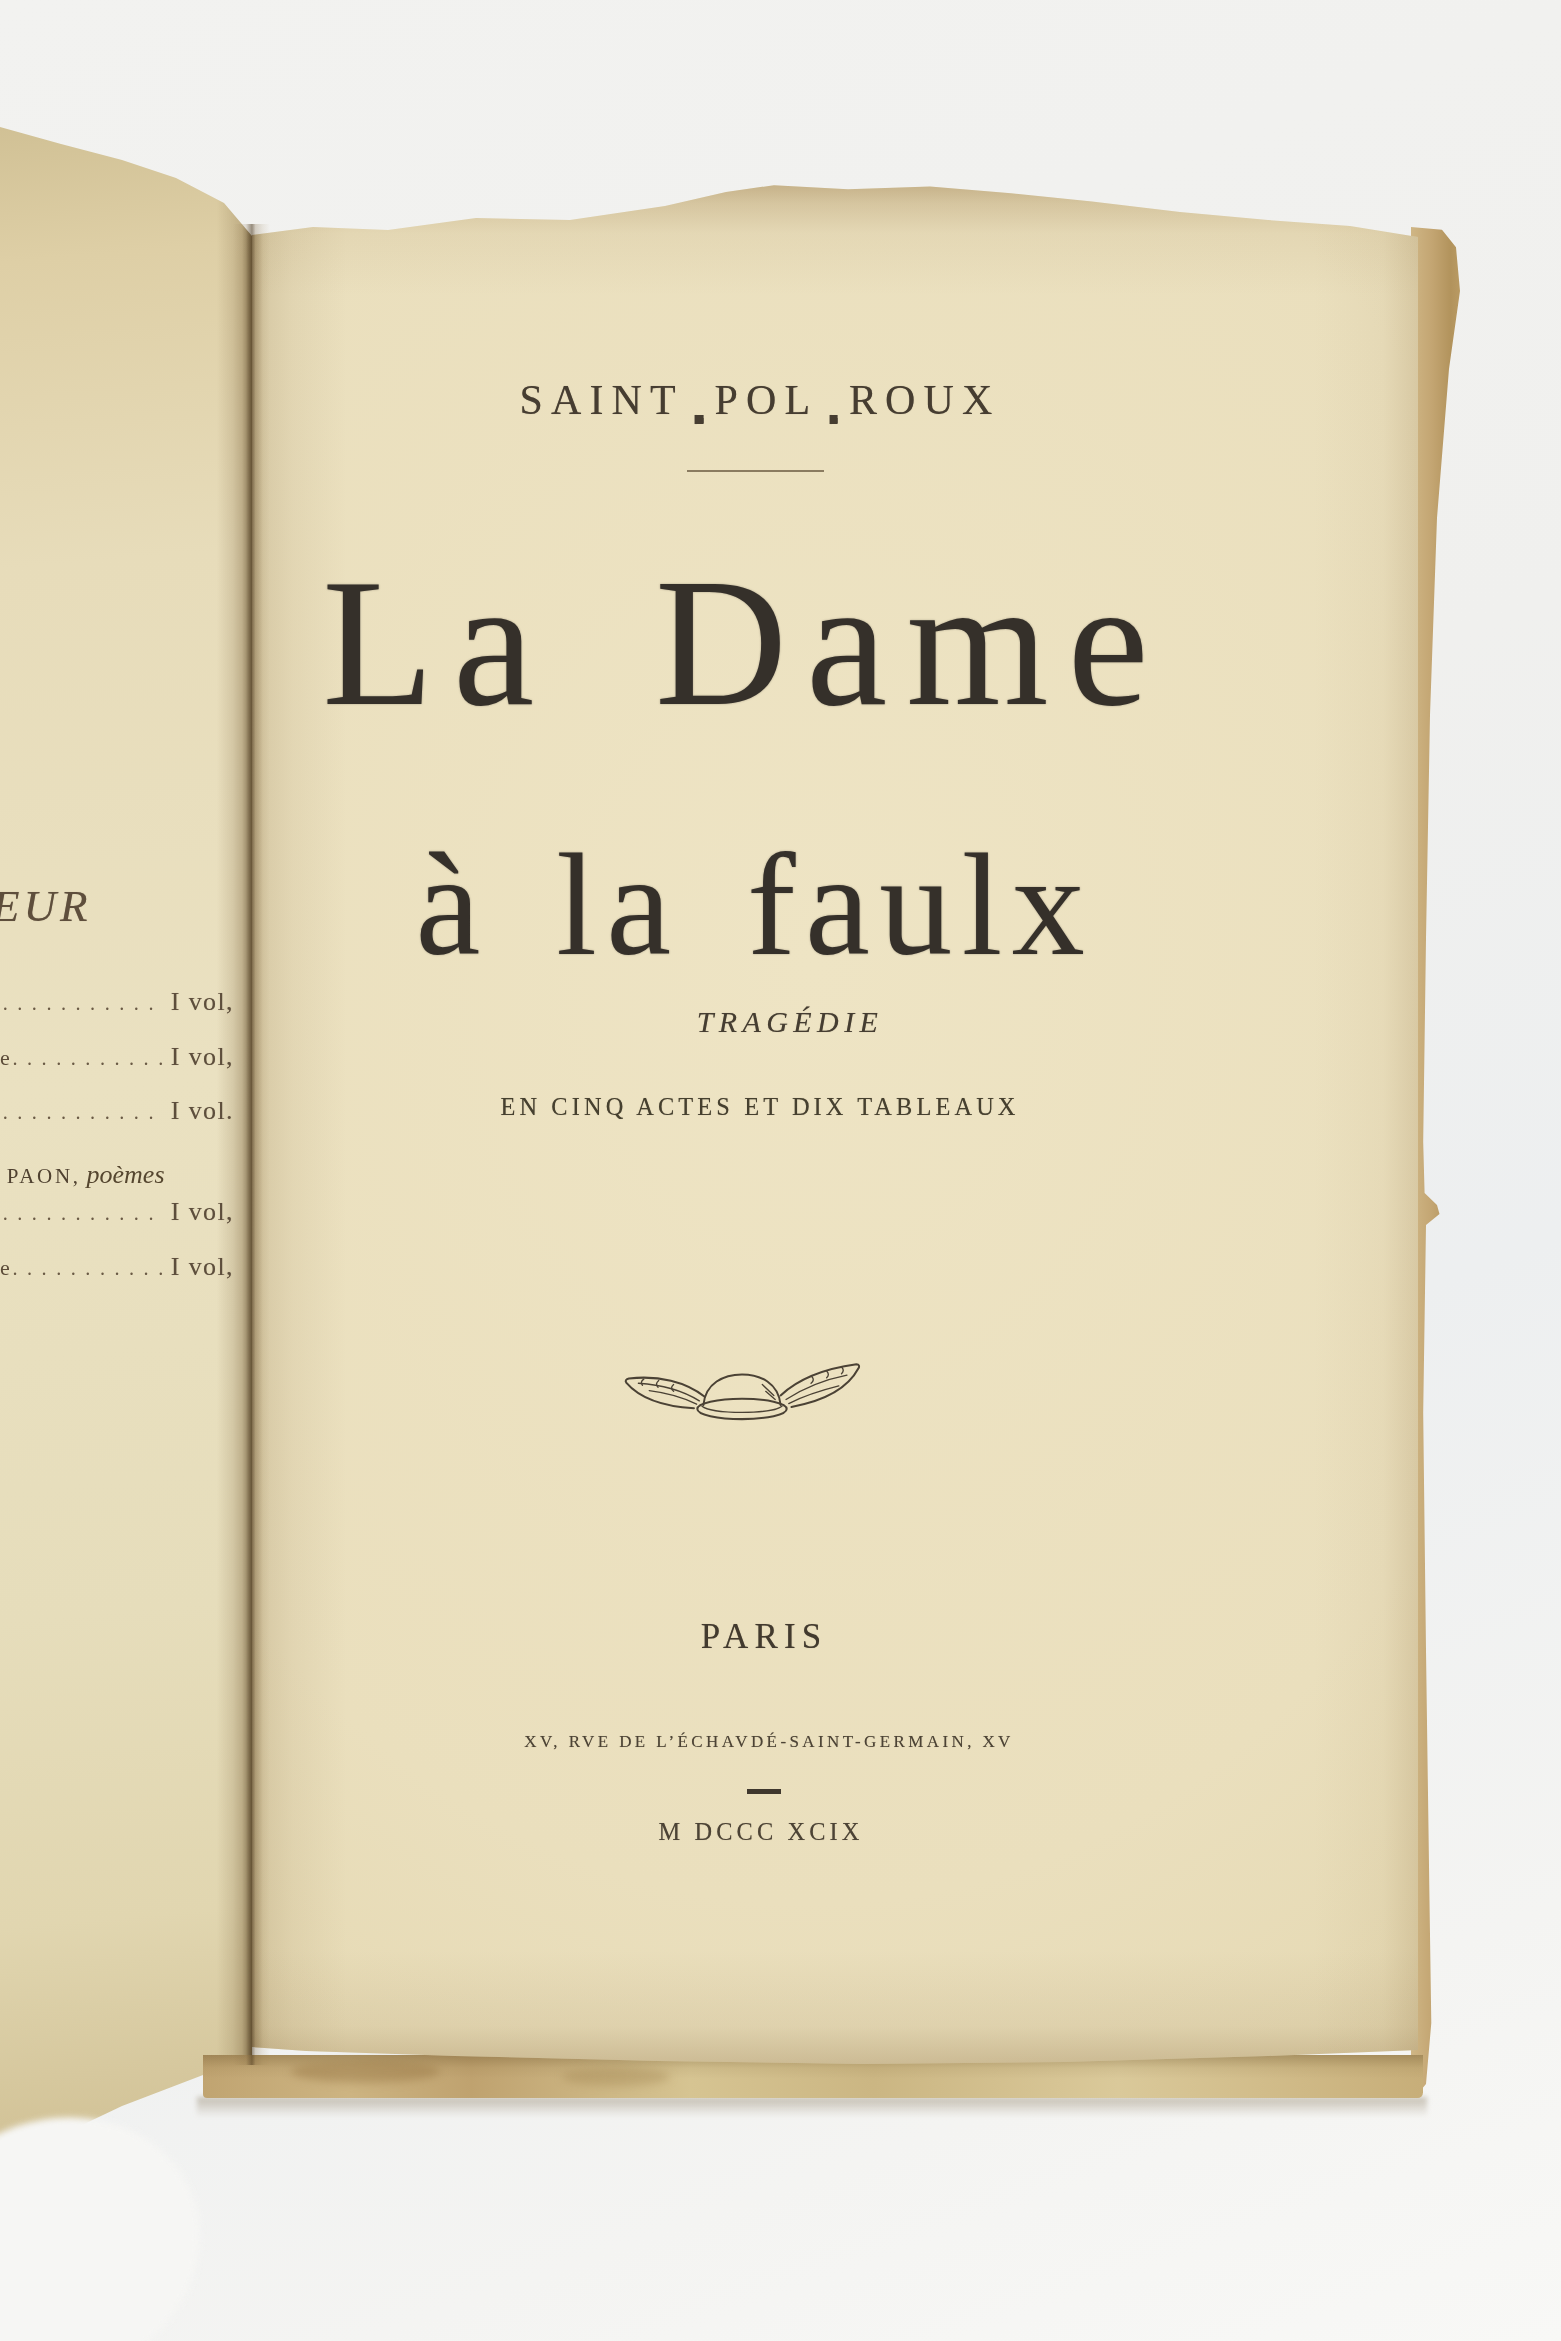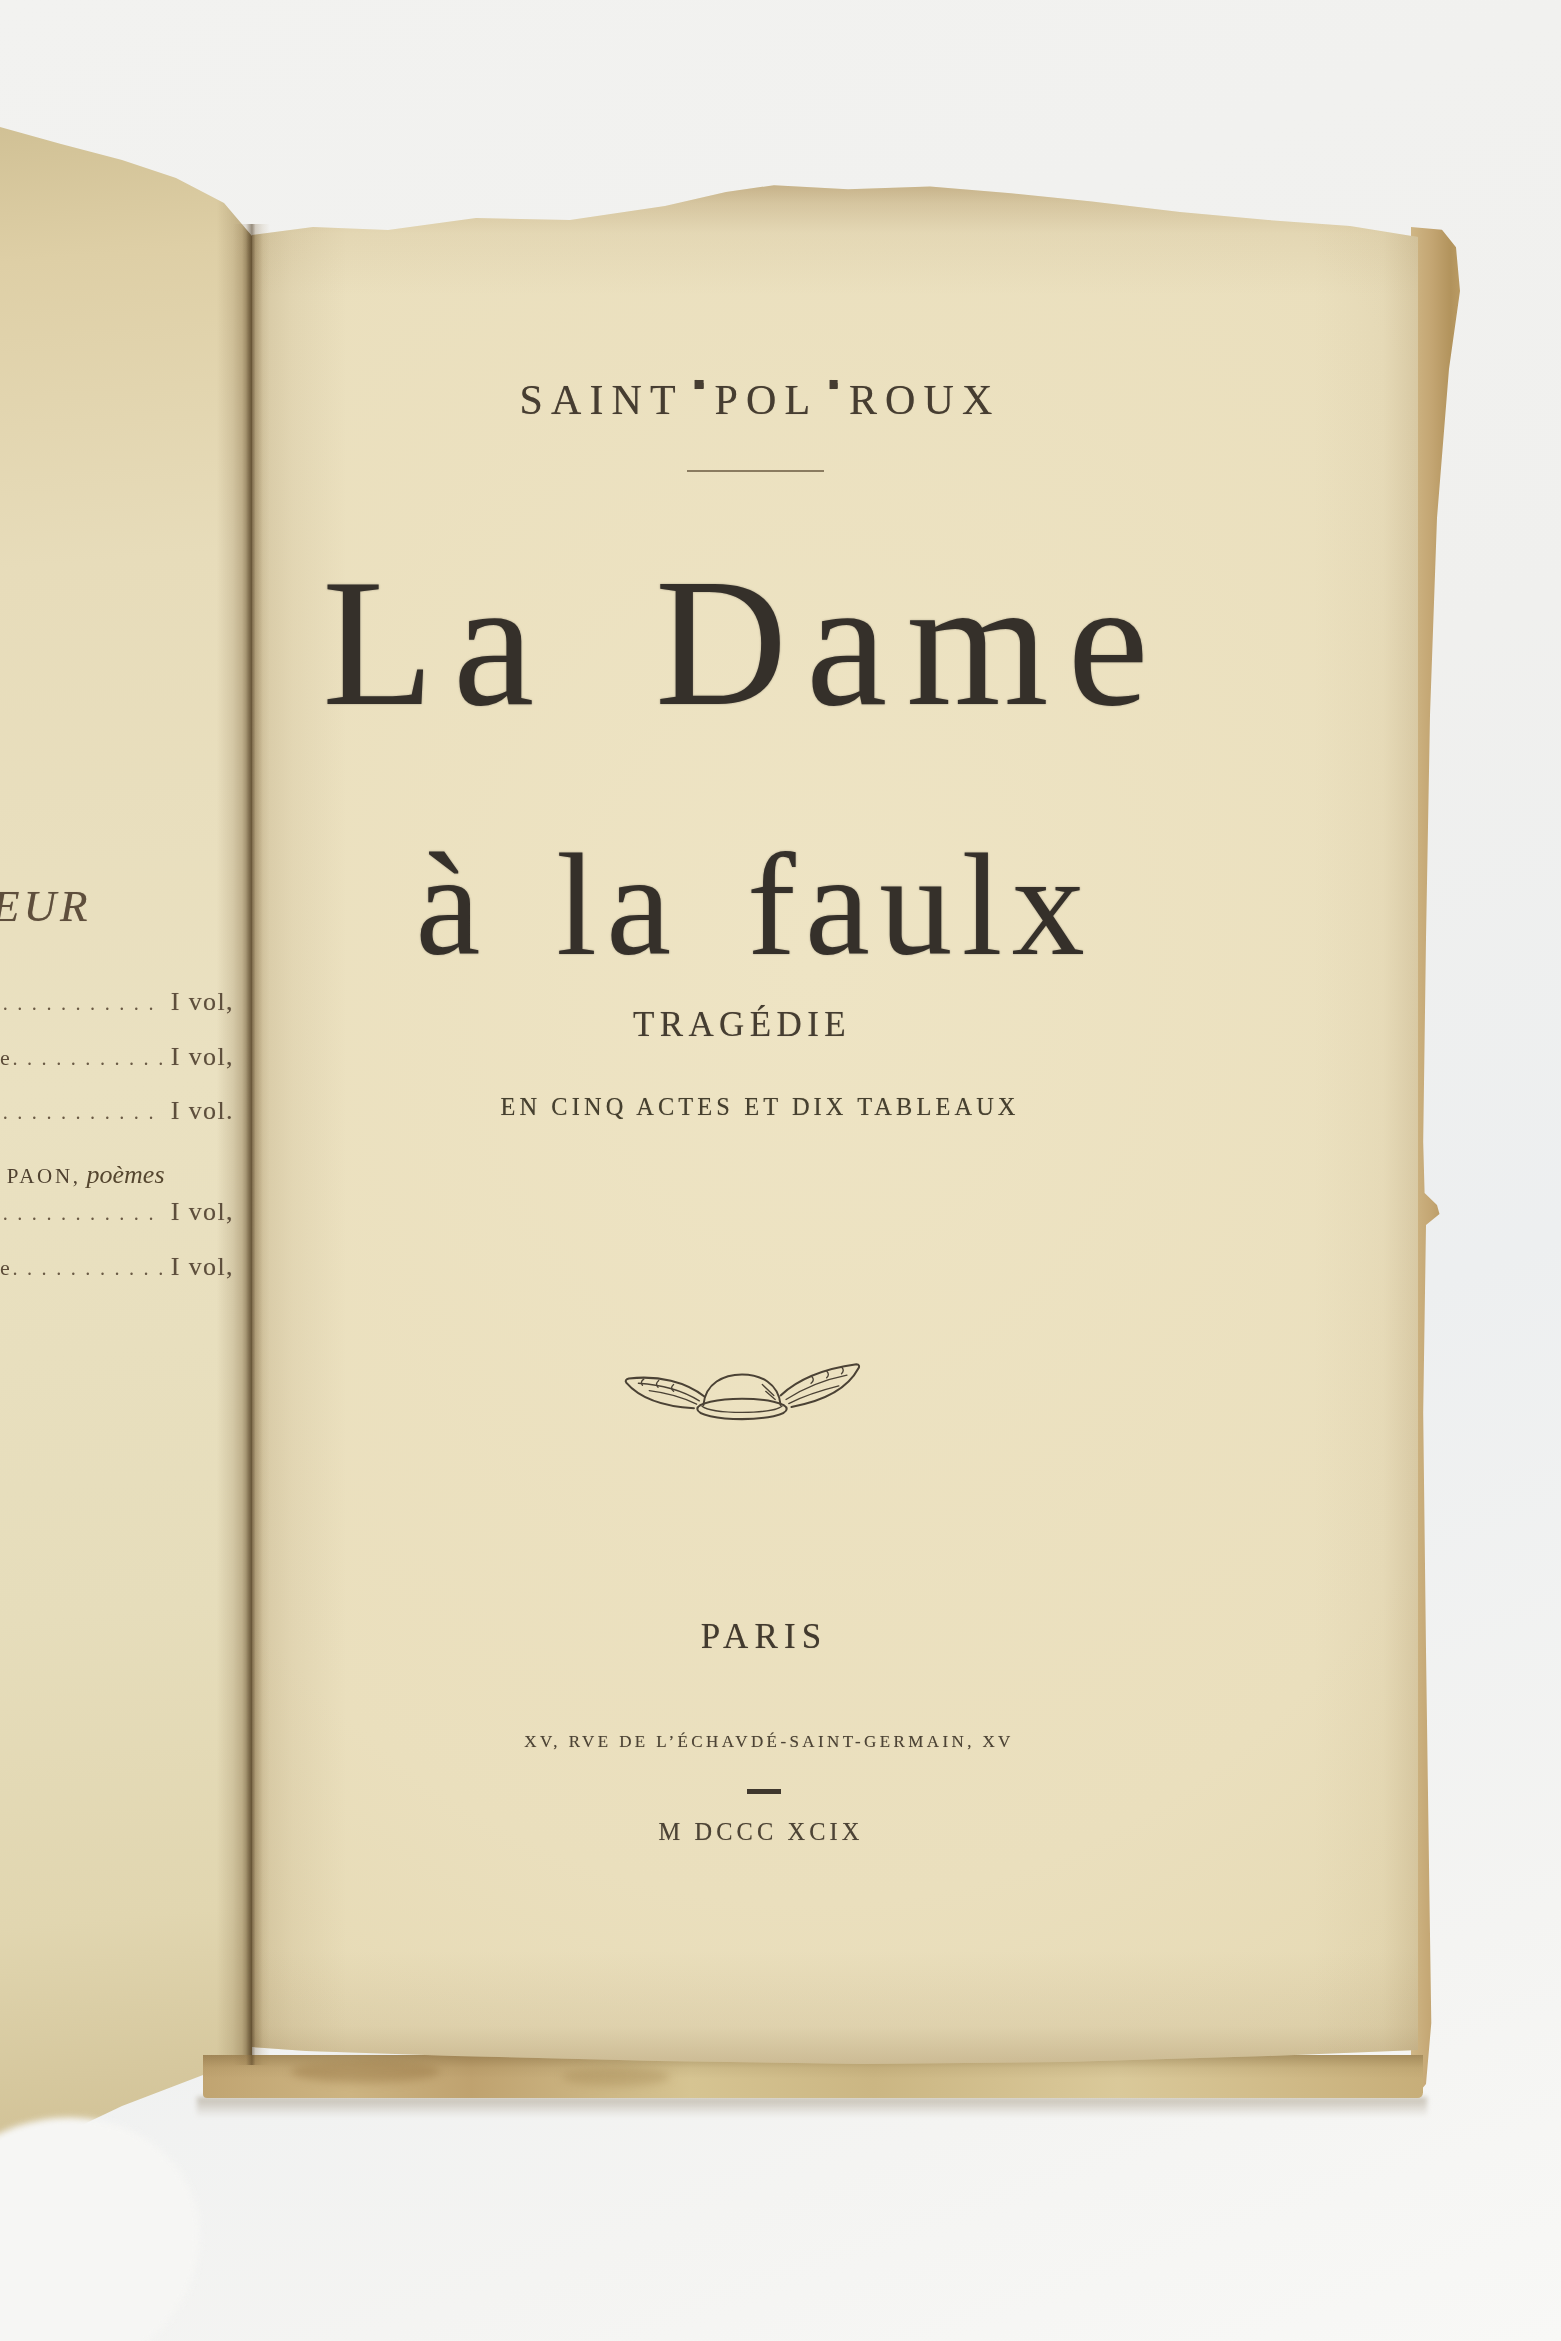--- a/index.html
+++ b/index.html
@@ -71,26 +71,26 @@
                       596px 16.3px,678px 13.6px,759px 20.3px,840px 28.5px,928px 39px,1016px 47px,1098px 53px,1166px 64px,
                       1166px 1877px,1016px 1883px,813px 1889px,610px 1891px,407px 1888px,203px 1883px,54px 1878px,0 1874px);
     background:
       linear-gradient(180deg, rgba(150,118,68,.55) 0%, rgba(150,118,68,.25) 1.6%, rgba(150,118,68,.08) 3.2%, rgba(0,0,0,0) 6.5%),
       linear-gradient(90deg, rgba(110,85,45,.42) 0px, rgba(140,115,70,.20) 11px, rgba(150,125,80,.10) 41px, rgba(0,0,0,0) 95px),
       linear-gradient(270deg, rgba(150,120,70,.22) 0%, rgba(150,120,70,.06) 3%, rgba(0,0,0,0) 9%),
       linear-gradient(0deg, rgba(140,110,65,.30) 0%, rgba(140,110,65,.10) 2%, rgba(0,0,0,0) 6%),
       radial-gradient(ellipse 120% 90% at 48% 42%, #eee4c4 0%, #eadfbd 55%, #e3d6ae 85%, #dbcca0 100%);
   }
   .tp-text{position:absolute;transform:translateX(-50%);white-space:nowrap;color:#443c30;}
-  #author{left:508px;top:203px;font-size:42px;letter-spacing:8.1px;color:#463d31;text-shadow:0 0 0.7px rgba(70,60,45,.55);display:flex;align-items:flex-start;}
+  #author{left:508px;top:203px;font-size:42px;letter-spacing:8.1px;color:#463d31;text-shadow:0 0 0.7px rgba(70,60,45,.55);display:flex;align-items:flex-end;}
   .author-sq{width:8.8px;height:8.8px;background:#463d31;margin:4.1px 11px 0 11px;box-shadow:0 0 0.7px rgba(70,60,45,.55);}
   #author-rule{position:absolute;left:435px;top:297px;width:137px;height:2px;background:#8a7b60;}
   #book-title-1{left:493px;top:378px;font-size:183px;line-height:1;letter-spacing:19px;word-spacing:37px;color:#35302a;text-shadow:0 0 2px rgba(55,48,40,.4);}
   #book-title-2{left:503px;top:627px;font-size:146px;line-height:1;letter-spacing:9.5px;word-spacing:20.3px;color:#35302a;text-shadow:0 0 2px rgba(55,48,40,.4);margin-top:32px;}
-  #genre{left:490px;top:832px;font-size:35px;letter-spacing:5.4px;color:#453d31;text-shadow:0 0 0.7px rgba(70,60,45,.5);}
+  #genre{left:538px;top:832px;font-size:30px;font-style:italic;letter-spacing:5.4px;color:#453d31;text-shadow:0 0 0.7px rgba(70,60,45,.5);}
   #acts{left:508px;top:920px;font-size:24.4px;letter-spacing:4.1px;color:#46402f;text-shadow:0 0 0.7px rgba(70,60,45,.5);}
   #emblem{position:absolute;left:490px;top:1183px;transform:translateX(-50%);}
   #city{left:512px;top:1444px;font-size:35px;letter-spacing:6.1px;color:#423a2e;text-shadow:0 0 0.7px rgba(70,60,45,.5);}
   #publisher{left:520px;top:1505px;font-size:37px;letter-spacing:9.5px;color:#46402f;text-shadow:0 0 0.7px rgba(70,60,45,.45);}
   #address{left:517px;top:1559px;font-size:17px;letter-spacing:3.4px;color:#4c4335;text-shadow:0 0 0.7px rgba(70,60,45,.45);}
   #publisher-rule{position:absolute;left:495px;top:1616px;width:34px;height:4.7px;background:#3f382e;}
   #year{left:509px;top:1645px;font-size:24.4px;letter-spacing:4.1px;color:#4c4335;text-shadow:0 0 0.7px rgba(70,60,45,.45);}
 </style>
 </head>
 <body>

